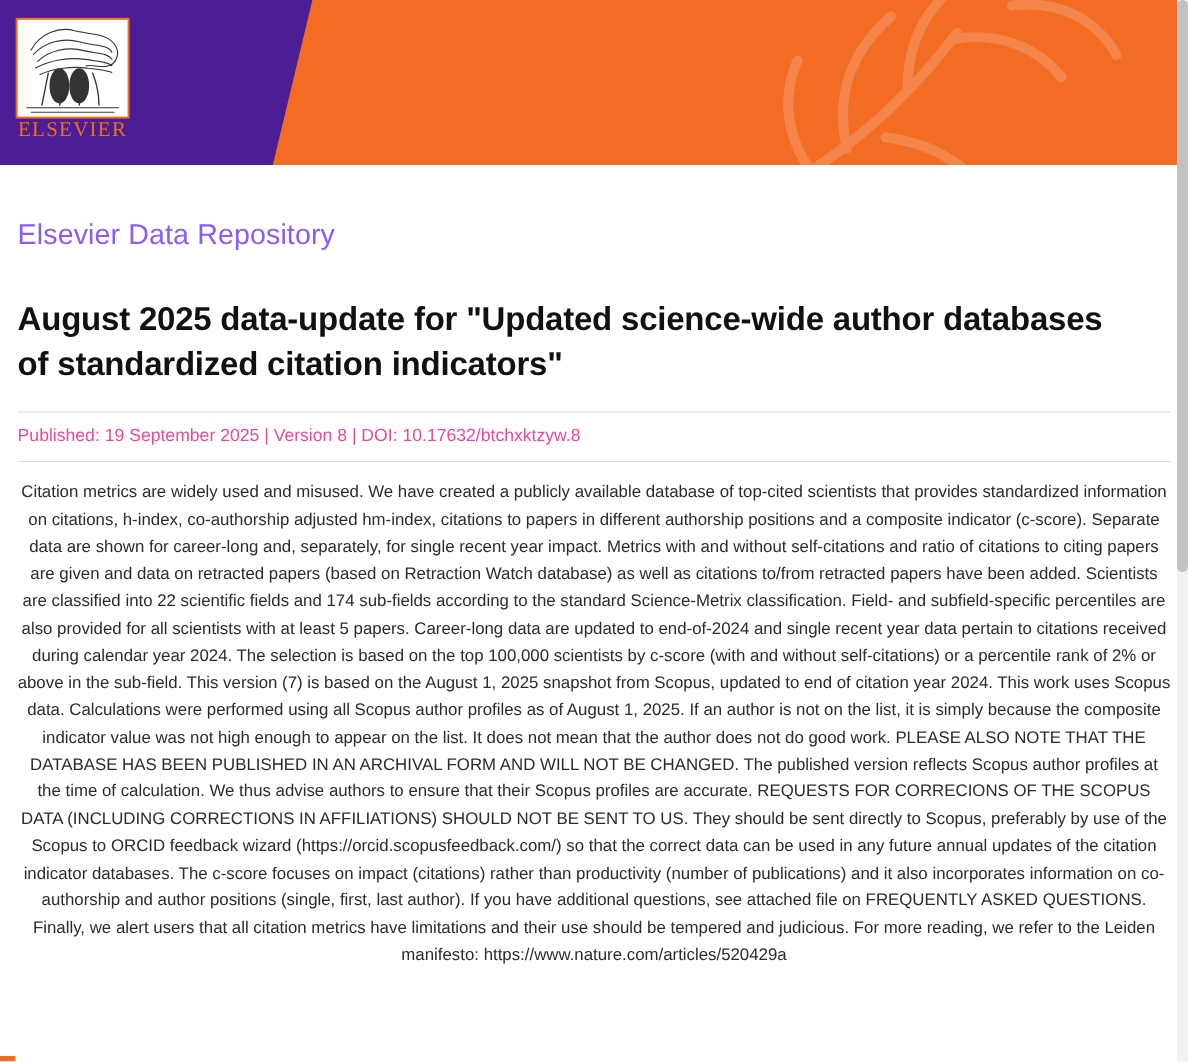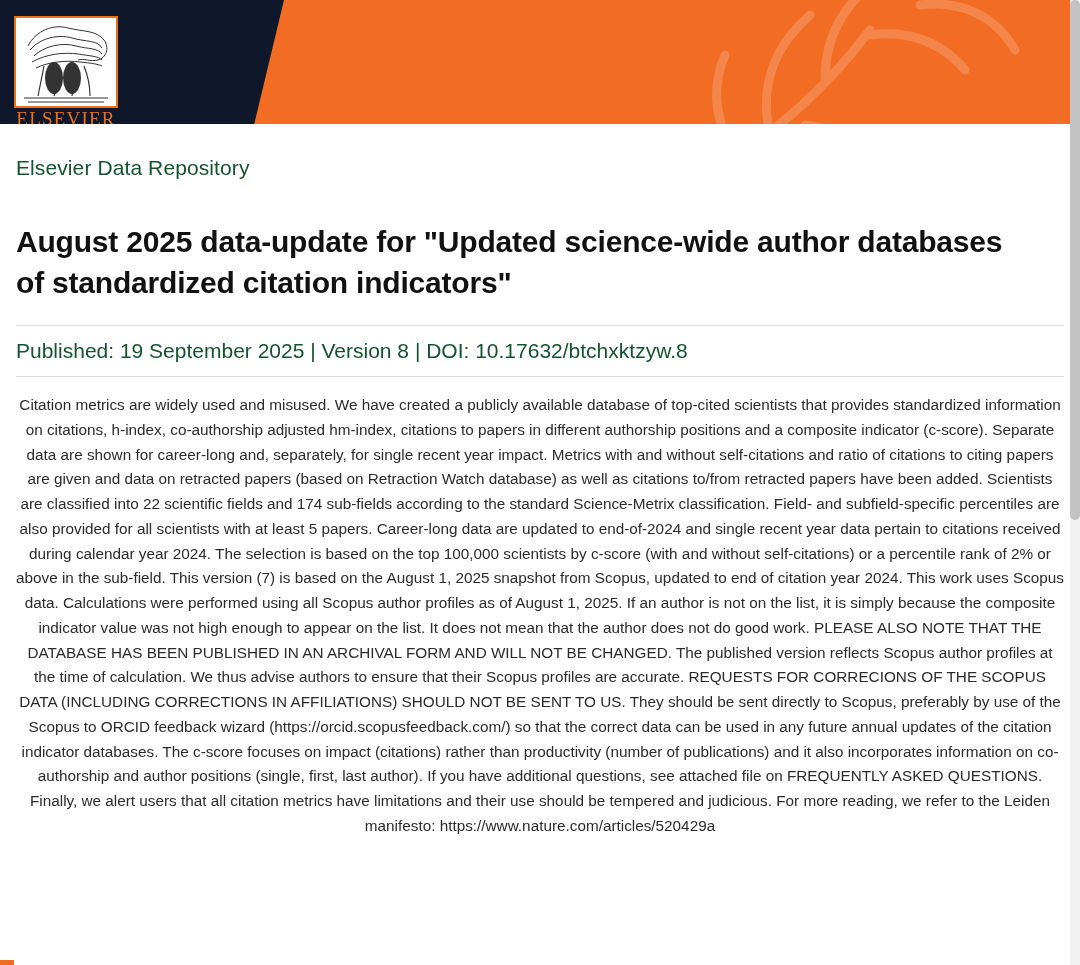--- a/index.html
+++ b/index.html
@@ -14,22 +14,22 @@
     font-family: "Liberation Sans", sans-serif;
     color: #1a1a1a;
     overflow: hidden;
     position: relative;
   }
 
   
   .banner {
     position: relative;
     width: 100%;
-    height: 124px;
-    background: #0f172a;
+    height: 150px;
+    background: #4c1d95;
     overflow: hidden;
   }
   .banner-orange {
     position: absolute;
     top: 0;
     right: 0;
     width: 832px;
     height: 150px;
     background: #f26c23;
     
@@ -67,42 +67,42 @@
     text-align: center;
     margin-top: 0px;
     font-weight: 400;
   }
 
   
   .content {
     padding: 0 16px;
   }
   .repo-name {
-    font-size: 21px;
-    color: #14532d;
-    margin-top: 32px;
+    font-size: 26px;
+    color: #8b5cf6;
+    margin-top: 48px;
     letter-spacing: 0.1px;
   }
   h1.title {
     font-size: 30px;
     line-height: 1.35;
     font-weight: 700;
     color: #111111;
     margin: 42px 0 0 0;
     letter-spacing: -0.2px;
     max-width: 1010px;
   }
   .meta-rule {
     border: none;
     border-top: 1px solid #dcdcdc;
     margin: 22px 0 0 0;
   }
   .meta-line {
-    font-size: 21px;
-    color: #14532d;
+    font-size: 16px;
+    color: #ec4899;
     margin-top: 13px;
   }
   .contrib-line {
     font-size: 15.5px;
     color: #2b2b2b;
     margin-top: 6px;
   }
   .contrib-link {
     color: #0d6bb5;
     text-decoration: none;

